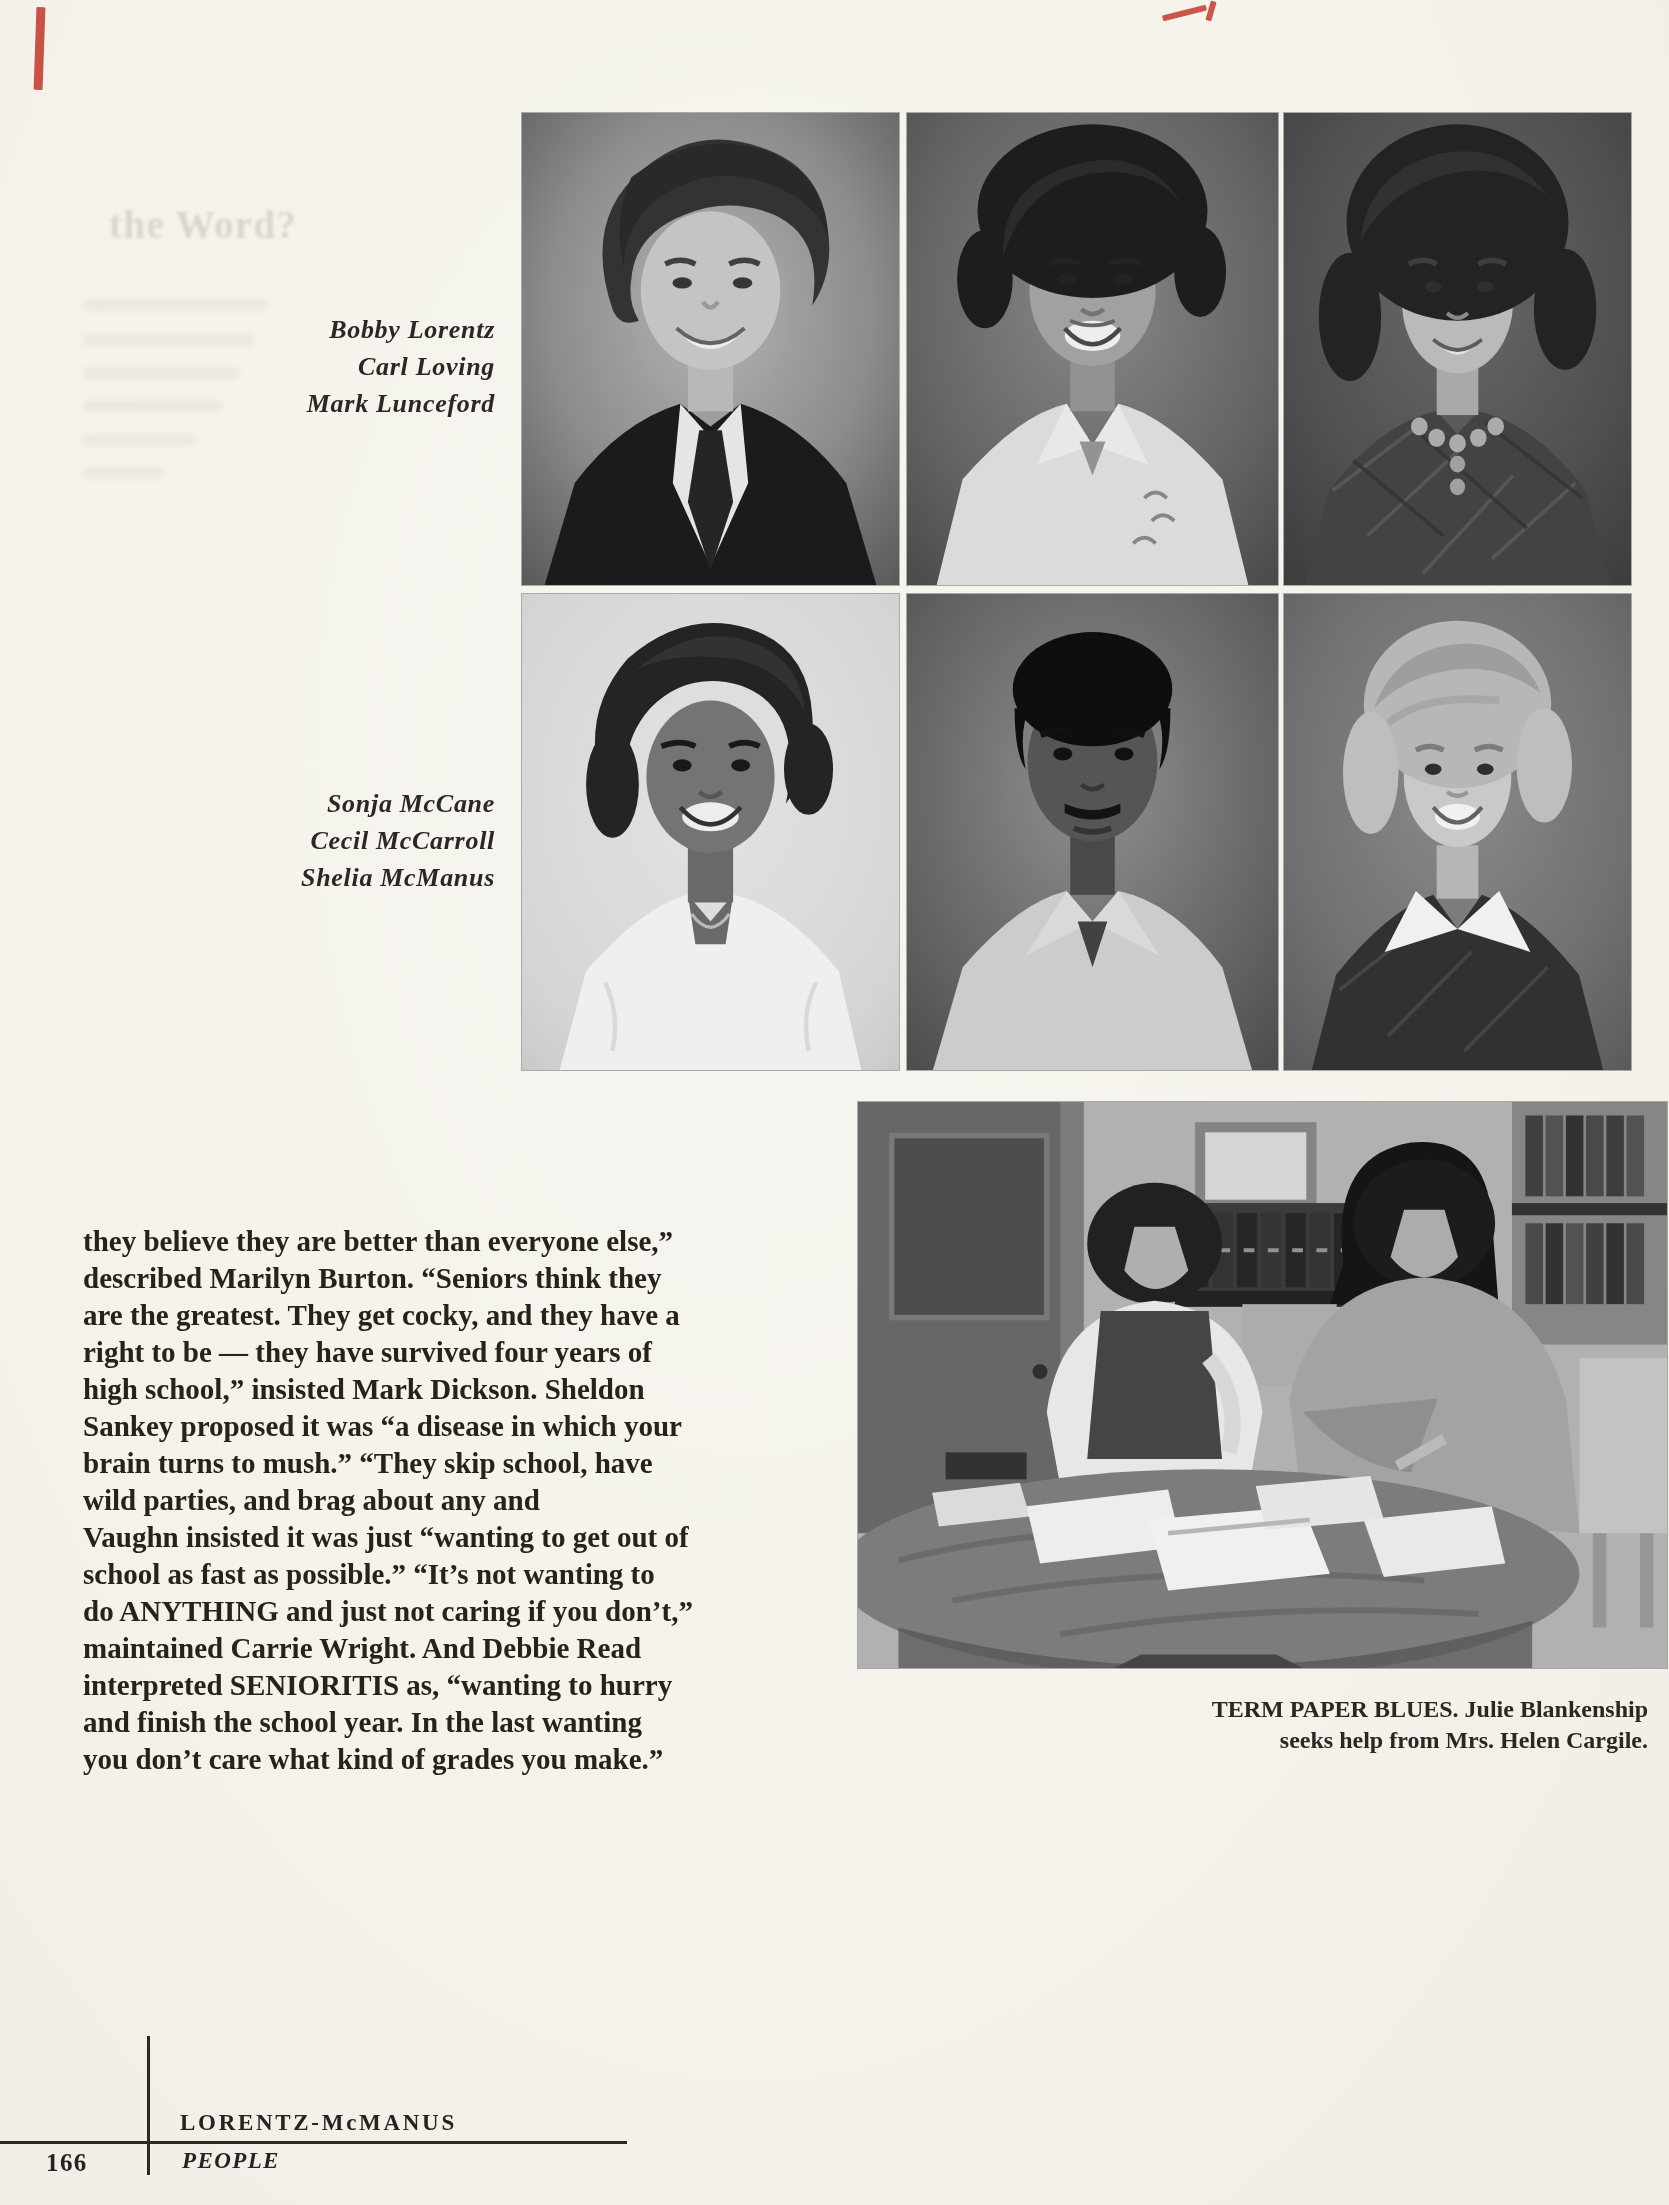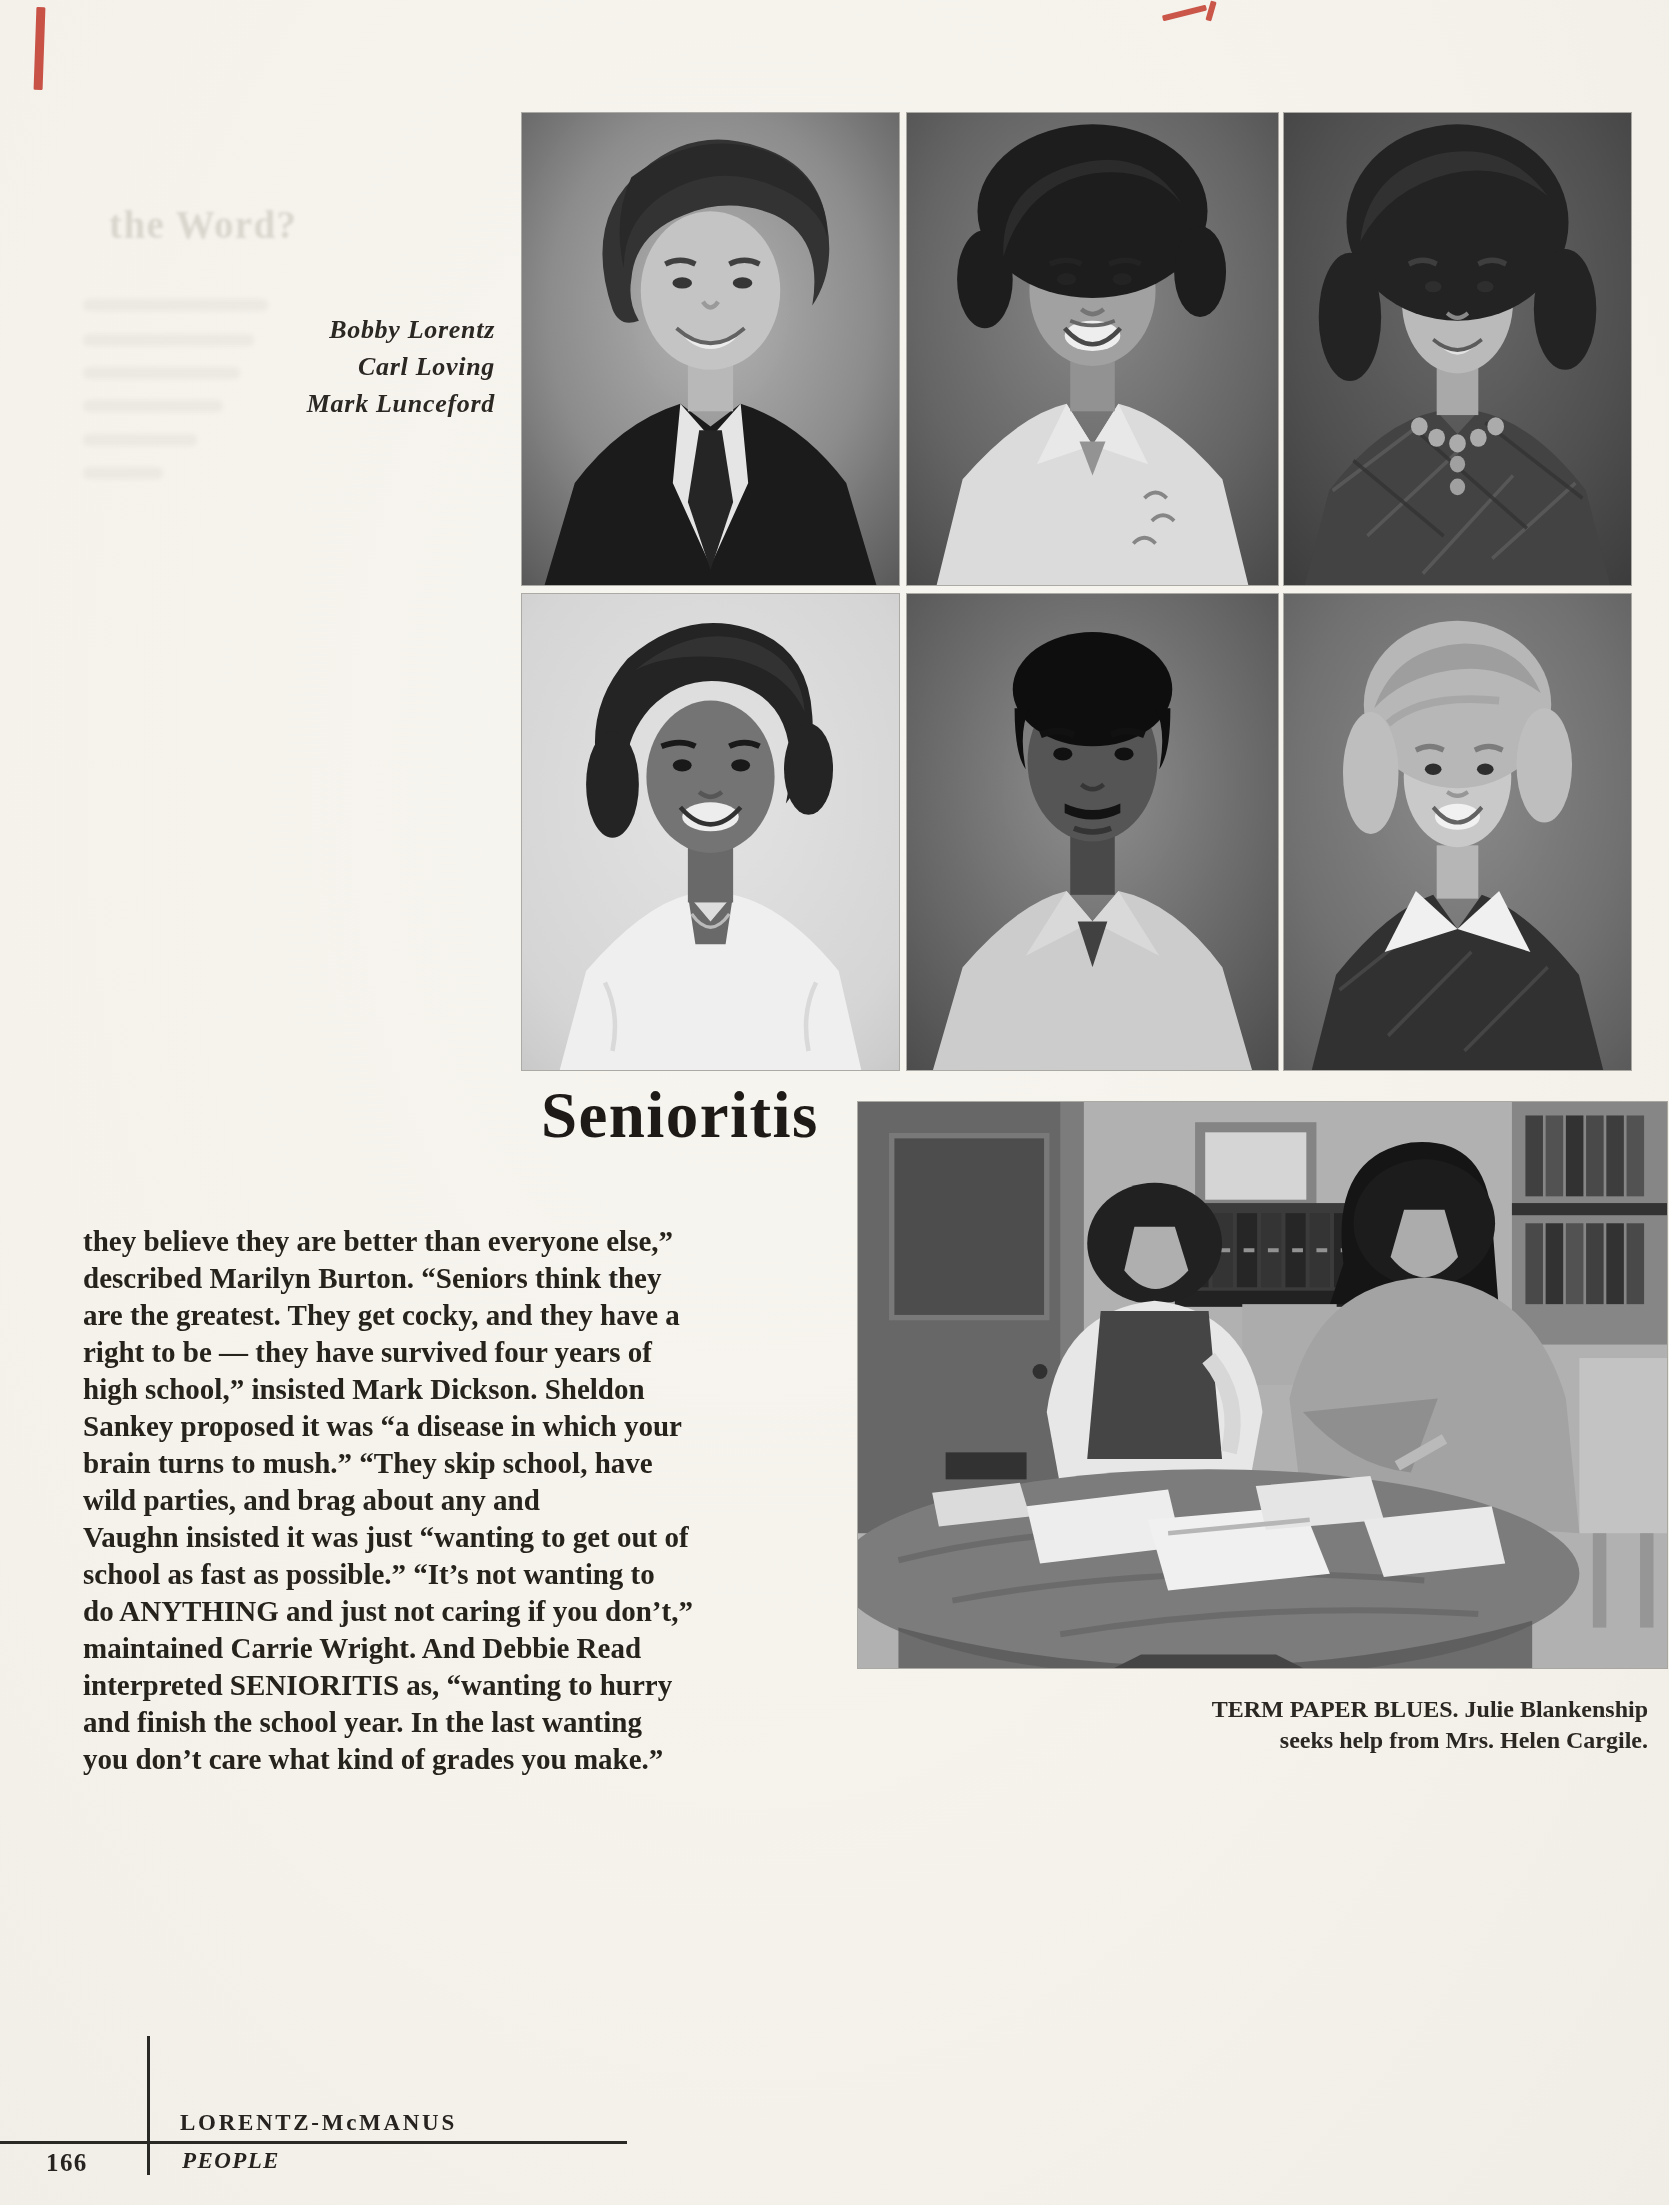--- a/index.html
+++ b/index.html
@@ -258,22 +258,26 @@
       <ellipse cx="50" cy="58.5" rx="6.5" ry="3.4" fill="#f2ede2"></ellipse>
       <path d="M43,56 Q50,64 57,56" stroke="#7a5f4c" stroke-width="1.1" fill="none"></path>
     </svg>
   </div>
 
   <div class="names" style="top:311px;">
     <div>Bobby Lorentz</div>
     <div>Carl Loving</div>
     <div>Mark Lunceford</div>
   </div>
-
-  <div class="headline">Senioritis</div>
+  <div class="names" style="top:785px;">
+    <div>Sonja McCane</div>
+    <div>Cecil McCarroll</div>
+    <div>Shelia McManus</div>
+  </div>
+
 
   <div class="article-body">
     <div class="bl">they believe they are better than everyone else,”</div>
     <div class="bl">described Marilyn Burton. “Seniors think they</div>
     <div class="bl">are the greatest. They get cocky, and they have a</div>
     <div class="bl">right to be — they have survived four years of</div>
     <div class="bl">high school,” insisted Mark Dickson. Sheldon</div>
     <div class="bl">Sankey proposed it was “a disease in which your</div>
     <div class="bl">brain turns to mush.” “They skip school, have</div>
     <div class="bl">wild parties, and brag about any and</div>

